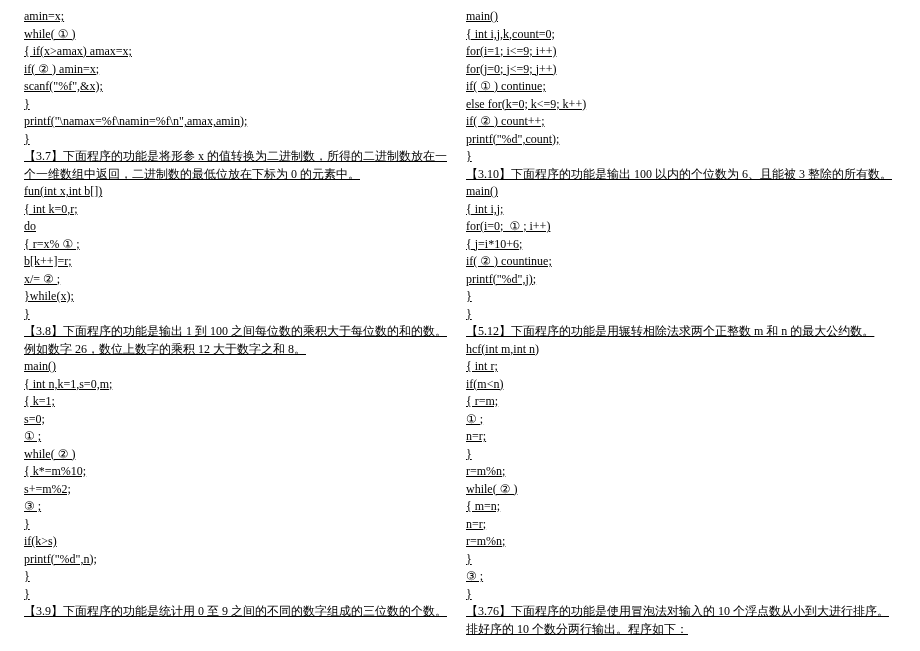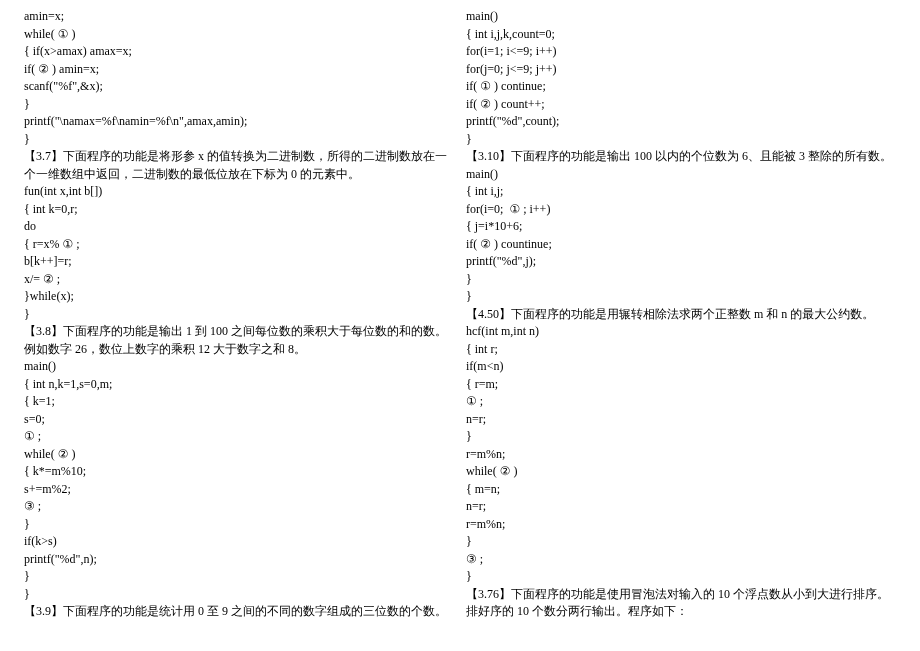--- a/index.html
+++ b/index.html
@@ -15,20 +15,21 @@
   }
   .page {
     display: flex;
     flex-direction: row;
     padding: 8px 18px;
     box-sizing: border-box;
   }
   .col {
     flex: 1;
     padding: 0 6px;
+    text-decoration: underline;
   }
   .col div {
     line-height: 17.5px;
     white-space: pre-wrap;
   }
 </style>
 </head>
 <body>
 
 <div class="page">
@@ -66,33 +67,34 @@
     <div>}</div>
     <div>}</div>
     <div>【3.9】下面程序的功能是统计用 0 至 9 之间的不同的数字组成的三位数的个数。</div>
   </div>
   <div class="col">
     <div>main()</div>
     <div>{ int i,j,k,count=0;</div>
     <div>for(i=1; i&lt;=9; i++)</div>
     <div>for(j=0; j&lt;=9; j++)</div>
     <div>if( ① ) continue;</div>
+    <div>else for(k=0; k&lt;=9; k++)</div>
     <div>if( ② ) count++;</div>
     <div>printf("%d",count);</div>
     <div>}</div>
     <div>【3.10】下面程序的功能是输出 100 以内的个位数为 6、且能被 3 整除的所有数。</div>
     <div>main()</div>
     <div>{ int i,j;</div>
     <div>for(i=0;  ① ; i++)</div>
     <div>{ j=i*10+6;</div>
     <div>if( ② ) countinue;</div>
     <div>printf("%d",j);</div>
     <div>}</div>
     <div>}</div>
-    <div>【4.50】下面程序的功能是用辗转相除法求两个正整数 m 和 n 的最大公约数。</div>
+    <div>【5.12】下面程序的功能是用辗转相除法求两个正整数 m 和 n 的最大公约数。</div>
     <div>hcf(int m,int n)</div>
     <div>{ int r;</div>
     <div>if(m&lt;n)</div>
     <div>{ r=m;</div>
     <div>① ;</div>
     <div>n=r;</div>
     <div>}</div>
     <div>r=m%n;</div>
     <div>while( ② )</div>
     <div>{ m=n;</div>

